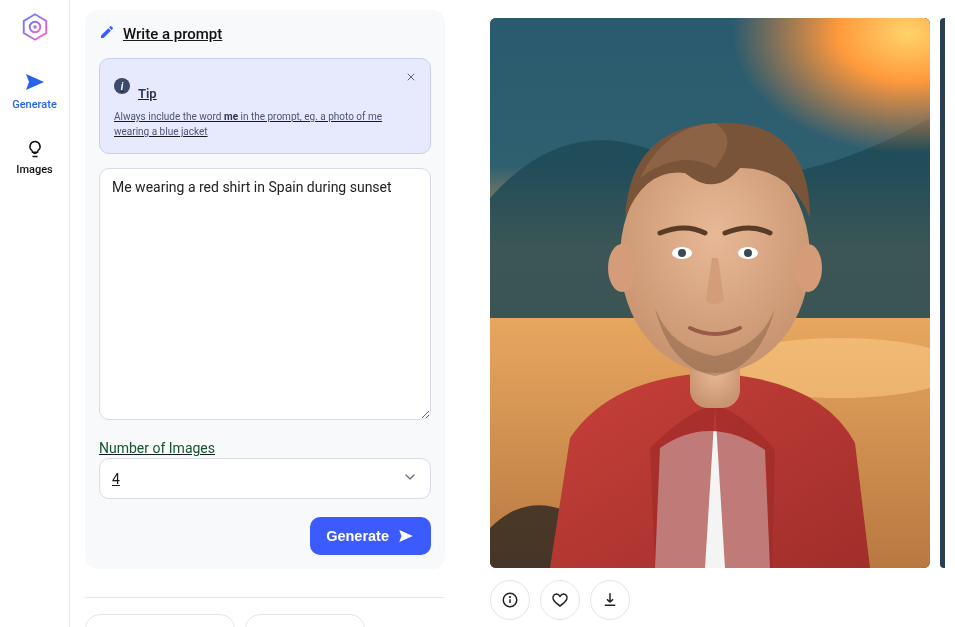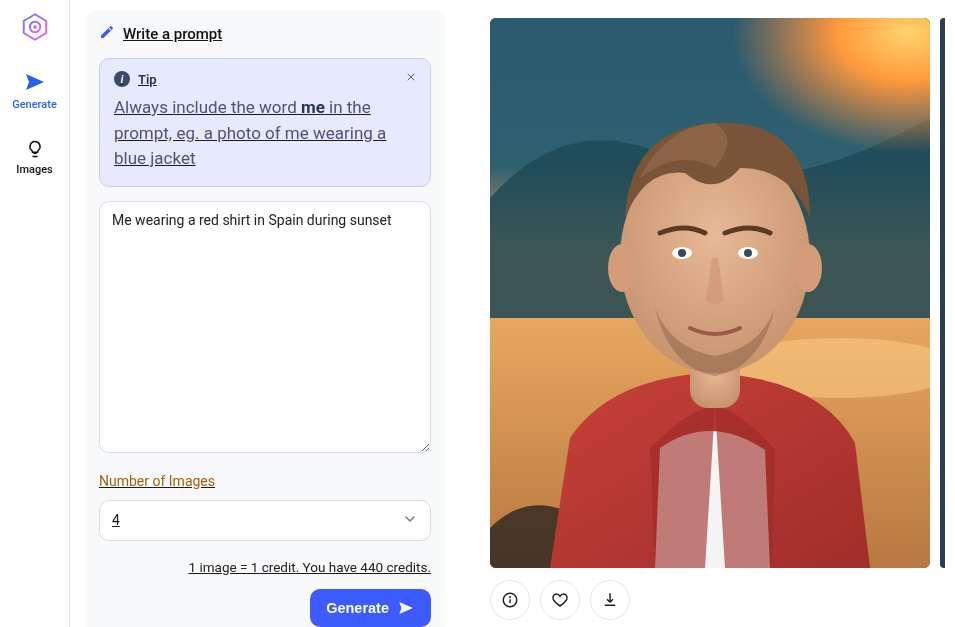--- a/index.html
+++ b/index.html
@@ -58,38 +58,38 @@
     position:relative;
     margin-bottom:14px;
   }
   .tip-head { display:flex;align-items:center;gap:8px;margin-bottom:8px;}
   .tip-badge {
     width:16px;height:16px;border-radius:50%;
     background:#3b4a6b;color:#fff;
     display:flex;align-items:center;justify-content:center;
     font-size:10px;font-weight:700;font-style:italic;
   }
-  .tip-title { font-size:13px;font-weight:600;color:#2a3650;}
-  .tip-body { font-size:17px;color:#4a5578; line-height:1.5;}
+  .tip-title { font-size:13px;font-weight:600;color:#2a3650;margin-top:15px;}
+  .tip-body { font-size:10px;color:#4a5578; line-height:1.5;}
   .tip-body b { color:#2a3650; }
   .tip-close {
     position:absolute;top:10px;right:10px;
     width:18px;height:18px;color:#57607a;cursor:pointer;
     font-size:14px;line-height:18px;text-align:center;
   }
   .prompt-area {
     width:100%;height:252px;
     border:1px solid #d8dbe3;border-radius:10px;
     background:#fff;
     padding:10px 12px;
     font-family:inherit;font-size:14px;color:#222;
     resize:vertical;
     margin-bottom:16px;
   }
-  .field-label { font-size:14px;color:#a16207;margin-bottom:11px;display:block;}
+  .field-label { font-size:14px;color:#14532d;margin-bottom:2px;display:block;}
   .select {
     width:100%;
     border:1px solid #d8dbe3;border-radius:10px;
     background:#fff;
     padding:10px 12px;
     font-size:14px;
     display:flex;justify-content:space-between;align-items:center;
     cursor:pointer;
     margin-bottom:18px;
   }
@@ -202,21 +202,20 @@
     <label class="field-label">Number of Images</label>
     <div class="select">
       <span>4</span>
       <span>
         <svg width="16" height="16" viewBox="0 0 24 24">
             <path d="M6 9l6 6 6-6" fill="none" stroke="#6b7280" stroke-width="2" stroke-linecap="round" stroke-linejoin="round"></path>
           </svg>
       </span>
     </div>
 
-    <div class="credits-line">1 image = 1 credit. You have 440 credits.</div>
 
     <div class="clearfix">
       <button class="generate-btn">
         <span>Generate</span>
         <svg width="18" height="18" viewBox="0 0 24 24">
             <path d="M3 20l18-8L3 4l3 8-3 8z" fill="#fff"></path>
           </svg>
       </button>
     </div>
   </div>

